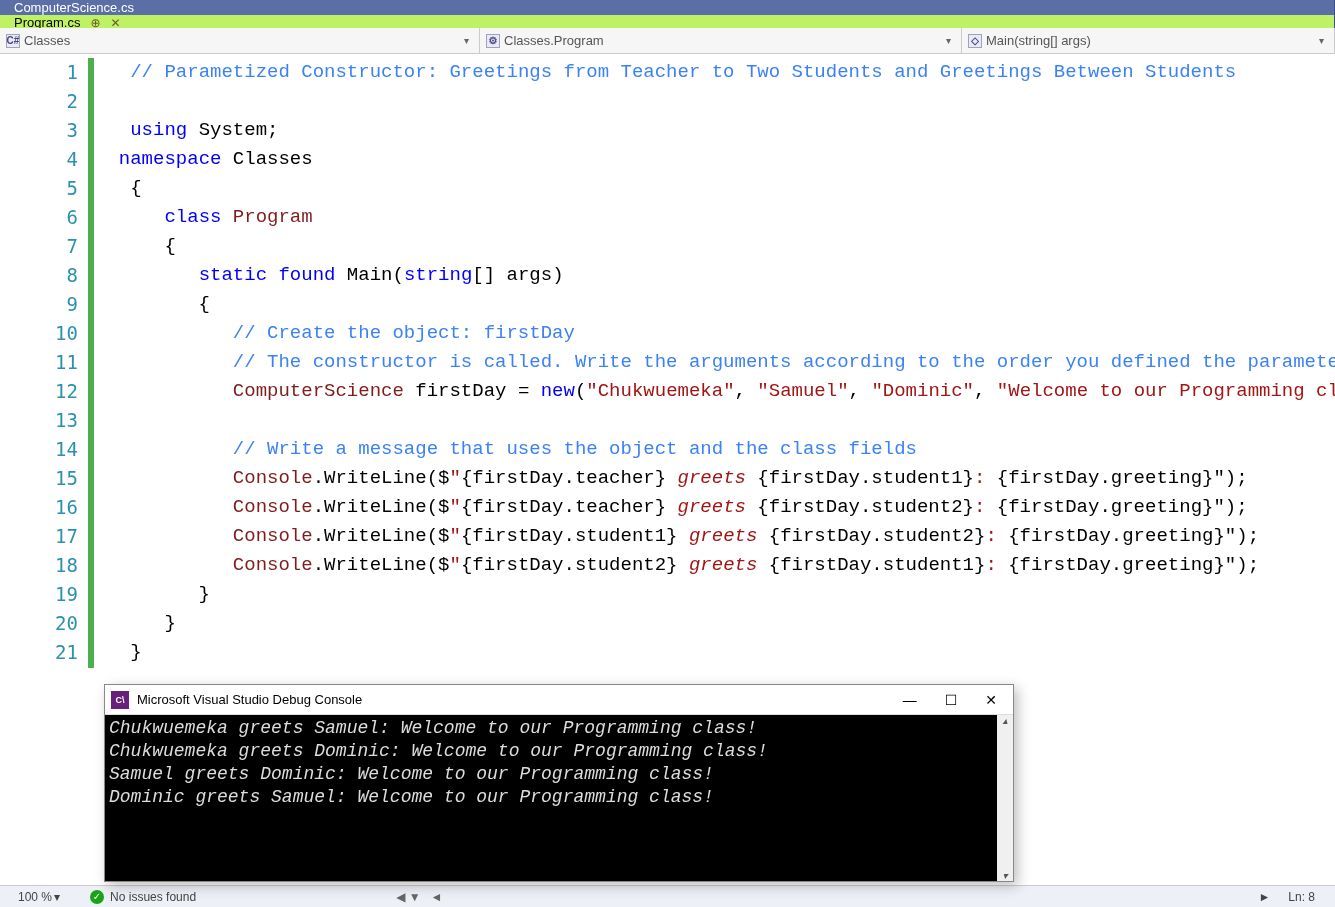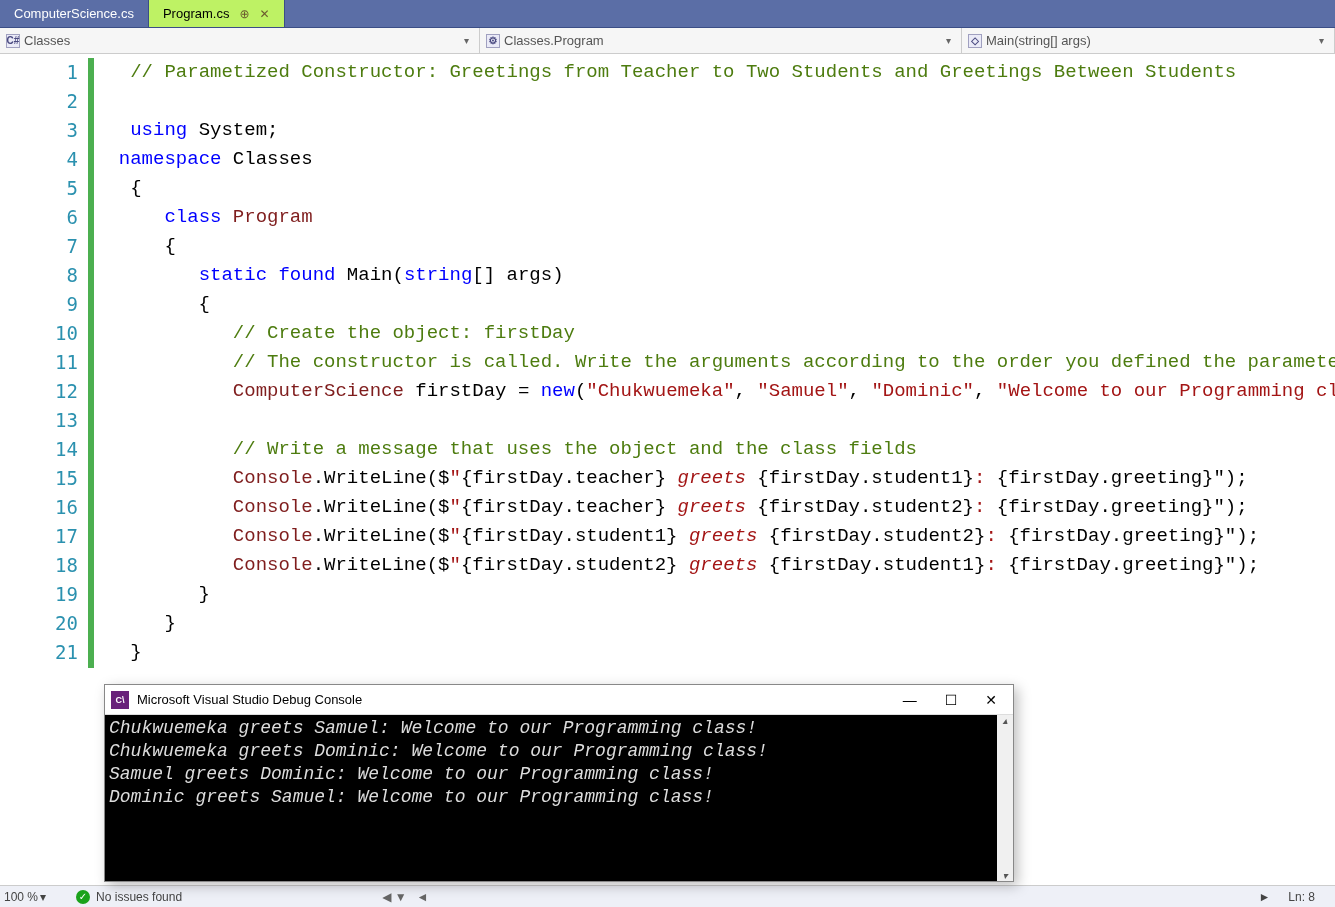--- a/index.html
+++ b/index.html
@@ -13,20 +13,21 @@
     display: flex;
     flex-direction: column;
   }
   
   .tab-bar {
     display: flex;
     background: #5b6ea6;
     height: 28px;
     align-items: stretch;
     border-bottom: 1px solid #3b4e86;
+    flex-direction: column;
   }
   .tab {
     padding: 0 14px;
     display: flex;
     align-items: center;
     color: #fff;
     font-size: 13px;
     border-right: 1px solid #3b4e86;
     cursor: pointer;
   }
@@ -104,21 +105,21 @@
     font-size: 19px;
     line-height: 29px;
     white-space: pre;
     color: #000;
     padding-top: 4px;
     padding-left: 2px;
     overflow: hidden;
   }
   .c-key { color: #0000ff; }
   .c-type { color: #7f1d1d; }
-  .c-comment { color: #4d7c0f; }
+  .c-comment { color: #3b82f6; }
   .c-str { color: #a31515; }
   .c-greets { color: #a31515; font-style: italic; }
   
   .console-window {
     position: absolute;
     left: 104px;
     top: 684px;
     width: 910px;
     height: 198px;
     background: #fff;
@@ -173,21 +174,21 @@
   .status-bar {
     height: 22px;
     background: #eef0f7;
     border-top: 1px solid #ccc;
     display: flex;
     align-items: center;
     font-size: 12px;
     color: #444;
   }
   .status-left {
-    display: flex; align-items: center; gap: 6px; padding-left: 4px;
+    display: flex; align-items: center; gap: 6px; padding-left: 4px; margin-left: 14px;
   }
   .zoom { display:flex; align-items:center; gap:2px; }
   .ok-ico {
     width: 14px; height:14px; border-radius:50%;
     background:#1ba21b; display:inline-flex;
     align-items:center; justify-content:center; color:#fff; font-size:10px;
     margin-left: 24px;
   }
   .status-mid {
     margin-left: 200px;

